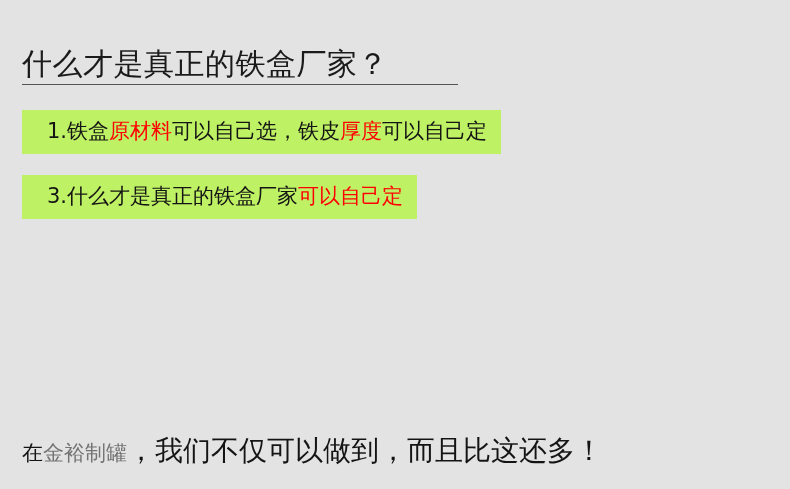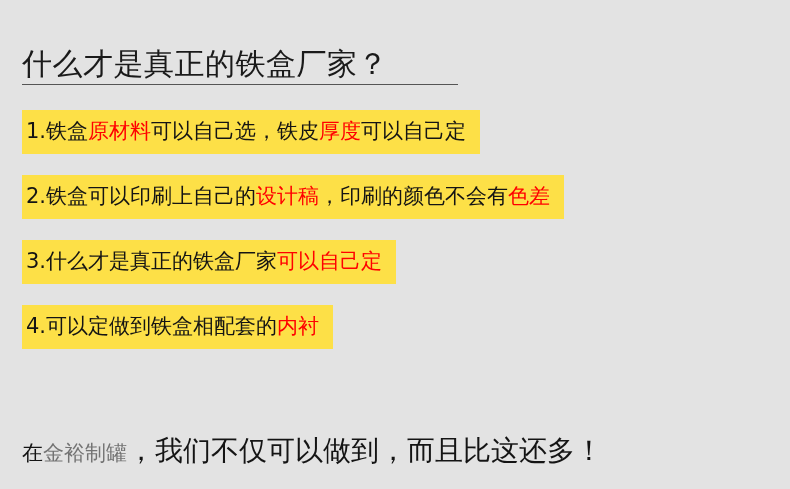--- a/index.html
+++ b/index.html
@@ -38,25 +38,25 @@
     height: 1px;
     background: #555;
   }
   .items {
     position: absolute;
     left: 22px;
     top: 110px;
     width: 746px;
   }
   .item {
-    background: #fde047;
+    background: #bef264;
     color: #141414;
     font-size: 21px;
     line-height: 25px;
-    padding: 9px 14px 10px 4px;
+    padding: 9px 14px 10px 25px;
     margin-bottom: 21px;
     display: inline-block;
     white-space: nowrap;
     box-sizing: border-box;
   }
   .item-row {
     display: block;
   }
   .hl {
     color: #ff0000;
@@ -86,29 +86,23 @@
 
   <h1 class="title">什么才是真正的铁盒厂家？</h1>
   <div class="title-rule"></div>
 
   <div class="items">
 
     <div class="item-row">
       <div class="item"><span>1.</span><span>铁盒</span><span class="hl">原材料</span><span>可以自己选，铁皮</span><span class="hl">厚度</span><span>可以自己定</span></div>
     </div>
 
-    <div class="item-row">
-      <div class="item"><span>2.</span><span>铁盒可以印刷上自己的</span><span class="hl">设计稿</span><span>，印刷的颜色不会有</span><span class="hl">色差</span></div>
-    </div>
 
     <div class="item-row">
       <div class="item"><span>3.</span><span>什么才是真正的铁盒厂家</span><span class="hl">可以自己定</span></div>
     </div>
 
-    <div class="item-row">
-      <div class="item"><span>4.</span><span>可以定做到铁盒相配套的</span><span class="hl">内衬</span></div>
-    </div>
 
   </div>
 
   <div class="footer"><span class="small">在</span><span class="small hl">金裕制罐</span><span class="big">，我们不仅可以做到，而且比这还多！</span></div>
 
 </div>
 
 </body></html>

